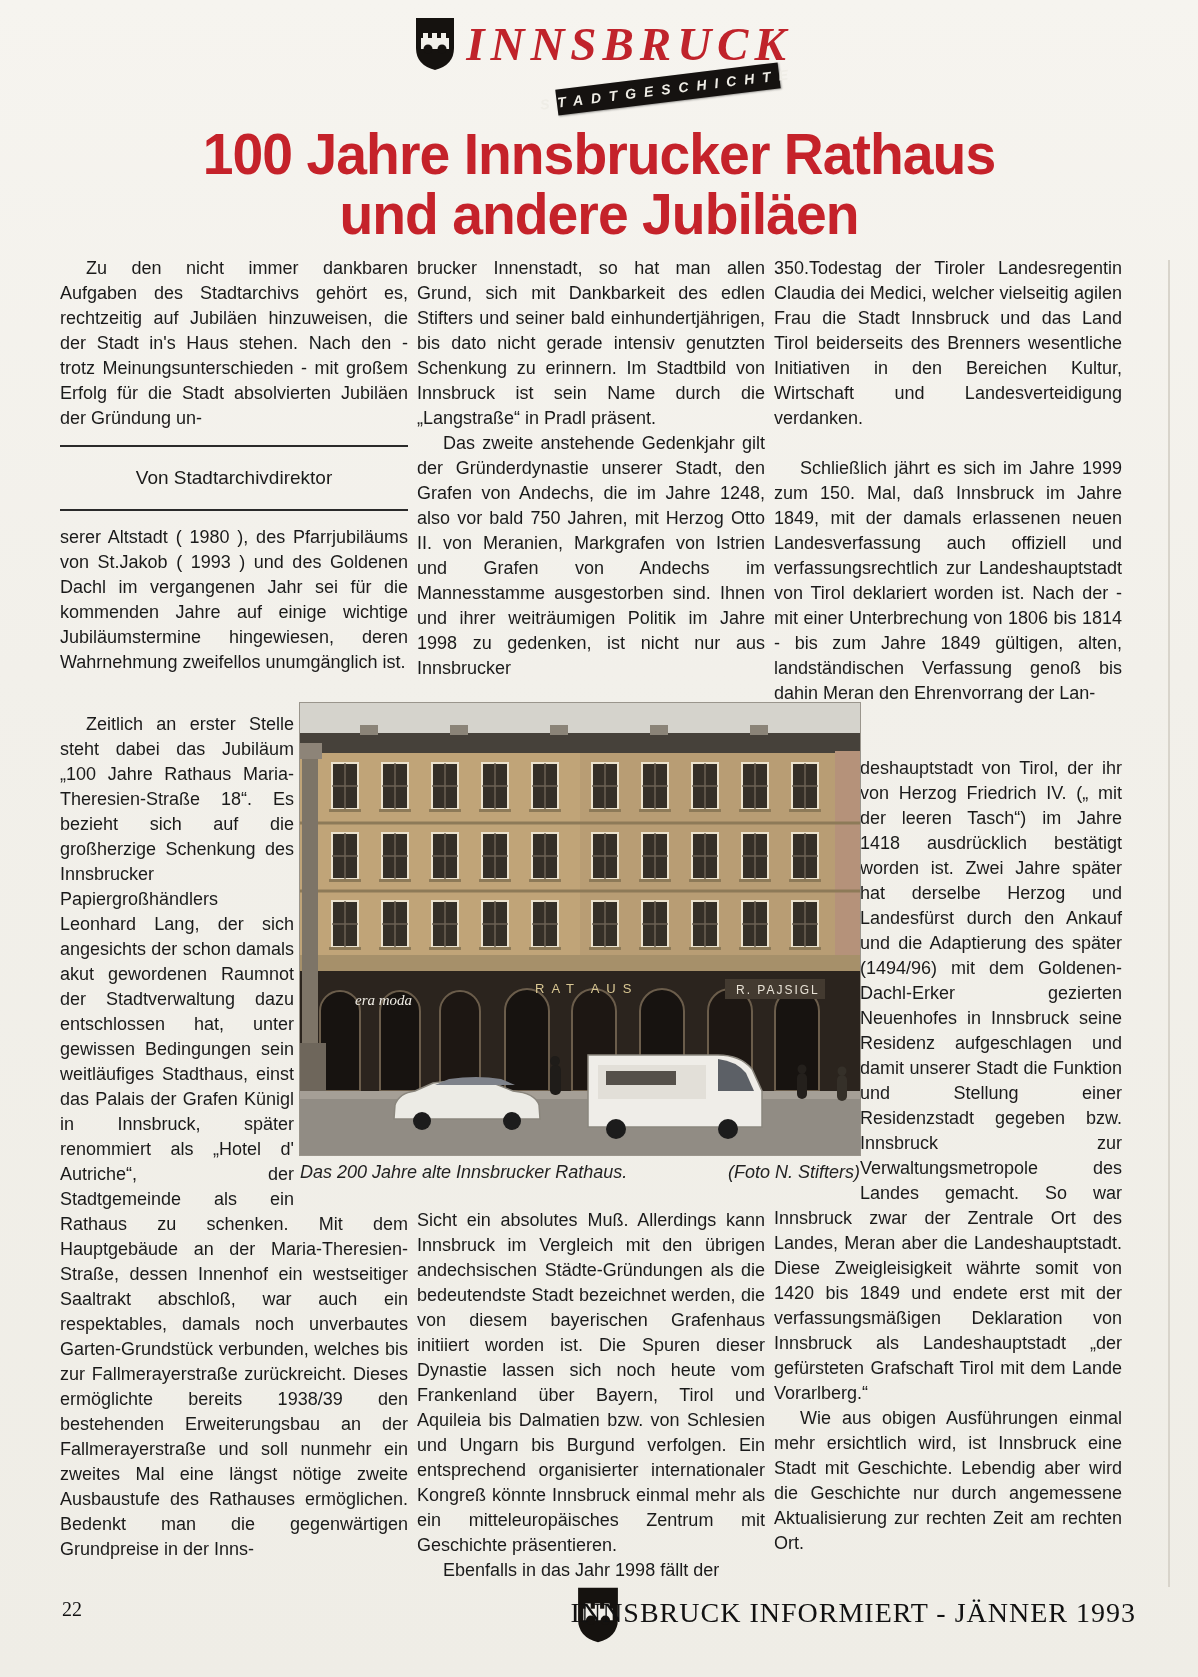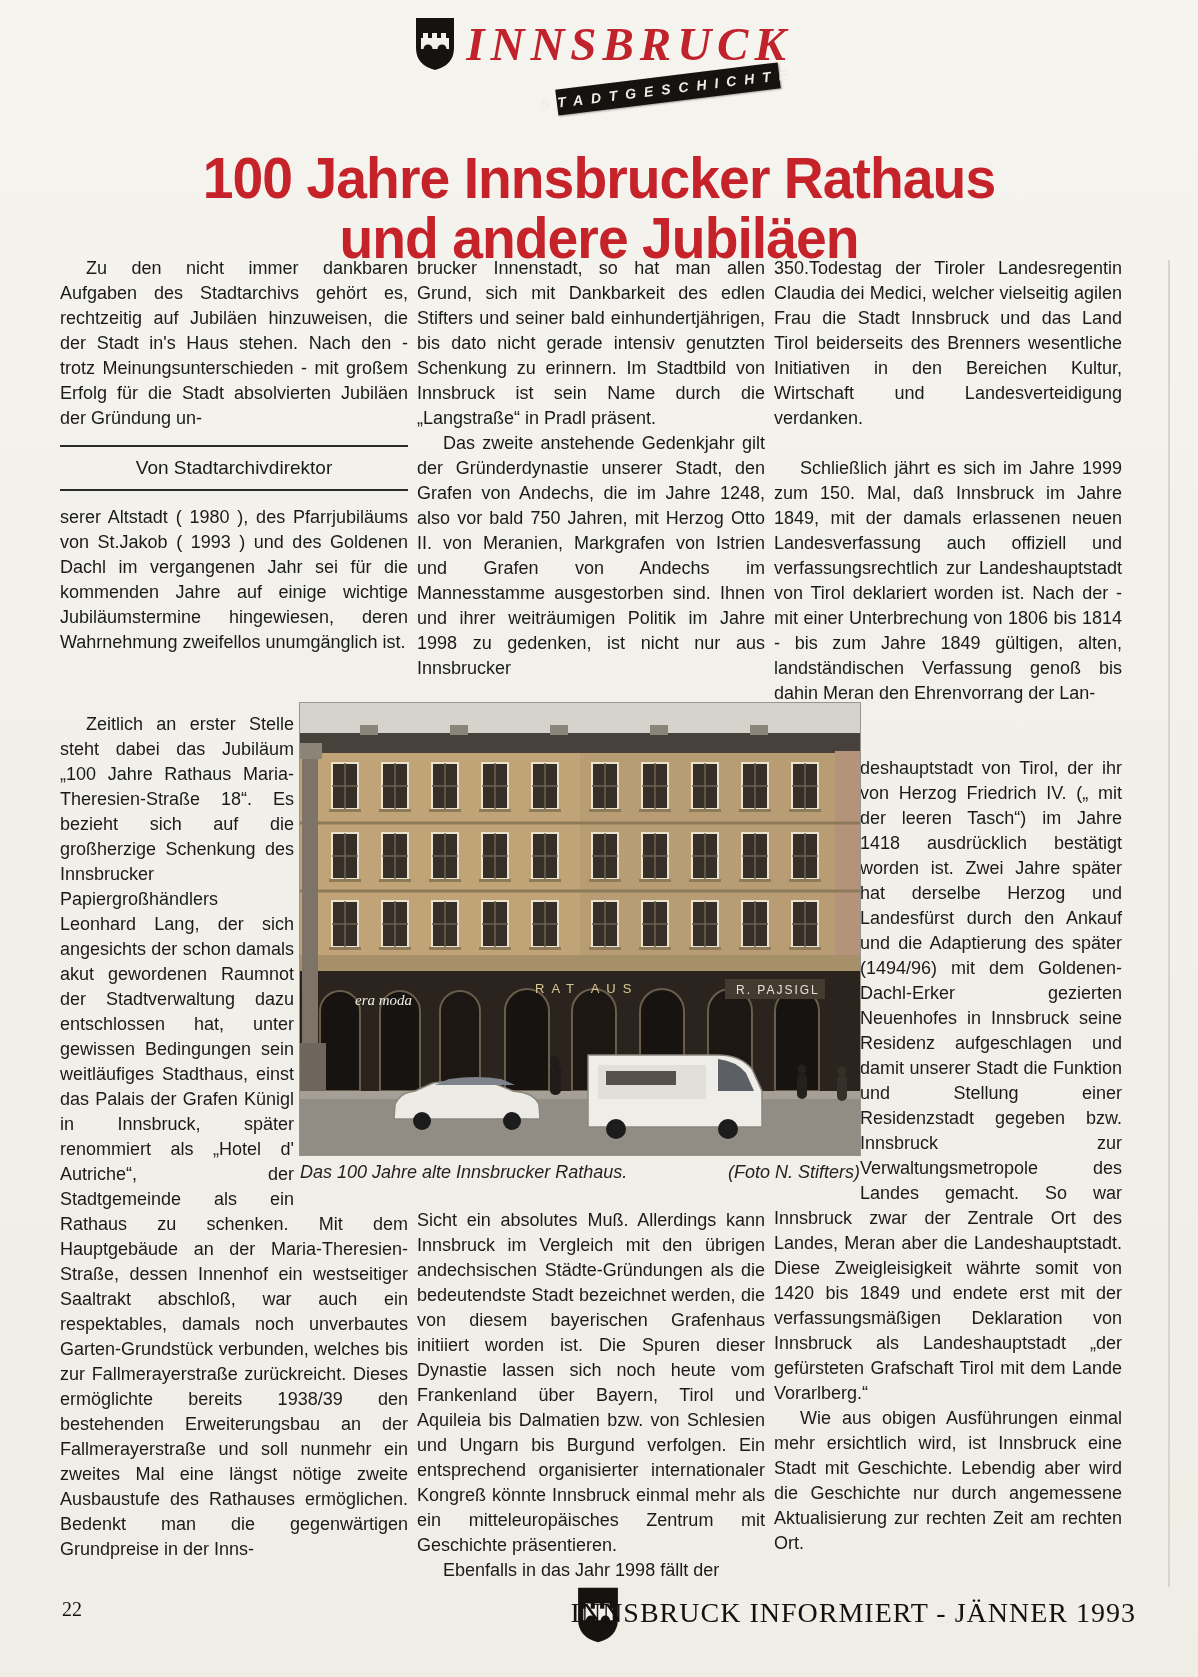--- a/index.html
+++ b/index.html
@@ -14,41 +14,41 @@
   .mast-shield{width:42px;height:56px;}
   .mast-title{font-family:"Liberation Serif",serif;font-weight:bold;font-size:47px;
               letter-spacing:6px;color:#c0232b;}
   .mast-banner{position:absolute;left:552px;top:60px;width:224px;height:26px;background:#151210;
                transform:rotate(-7deg);display:flex;align-items:center;justify-content:center;
                box-shadow:1px 1px 2px rgba(0,0,0,.35);}
   .mast-banner span{color:#efede6;font-size:14px;font-weight:bold;letter-spacing:8px;}
 
   
   .title{position:absolute;top:124px;left:0;width:100%;text-align:center;color:#c5222a;
-         font-weight:bold;line-height:60px;font-size:57px;letter-spacing:-1px;margin-top:24px;}
+         font-weight:bold;line-height:60px;font-size:57px;letter-spacing:-1px;}
   .title div{transform:scaleX(.97);}
 
   
   .cols{position:absolute;top:256px;left:60px;width:1076px;height:1330px;display:flex;gap:9px;
         z-index:1;overflow:hidden;}
   .col{width:348px;font-size:18px;line-height:25px;text-align:justify;hyphens:auto;}
   .col p{margin:0;}
   .indent{text-indent:26px;}
   .fixbox{overflow:hidden;}
   .box-col1-top{height:456px;}
   .box-col2-top{height:452px;}
   .col2-gap{height:500px;}
   .box-col3-p1{height:200px;}
   .box-col3-p2a{height:300px;}
   .wrapR{float:right;width:114px;height:483px;}
   .wrapL{float:left;width:86px;height:444px;}
 
   
   .byline{border-top:2px solid #2a2a2a;border-bottom:2px solid #2a2a2a;margin:14px 0;
-          padding:9px 0;text-align:center;font-size:19px;line-height:24px;text-indent:0;}
+          padding:19px 0;text-align:center;font-size:19px;line-height:24px;text-indent:0;}
 
   
   .photo{position:absolute;left:300px;top:703px;width:560px;height:452px;z-index:5;
          box-shadow:0 0 0 1px #9a958c;}
   .caption-row{position:absolute;left:300px;top:1162px;width:560px;display:flex;z-index:5;
                justify-content:space-between;font-style:italic;font-size:18px;color:#222;}
 
   
   .footer-page{position:absolute;left:62px;top:1598px;font-family:"Liberation Serif",serif;
                font-size:20px;color:#111;}
@@ -212,21 +212,21 @@
 
     <rect x="250" y="362" width="11" height="30" rx="5" fill="#1f1c19"></rect>
     <circle cx="255" cy="358" r="5" fill="#1f1c19"></circle>
     <rect x="497" y="370" width="10" height="26" rx="5" fill="#24201c"></rect>
     <circle cx="502" cy="366" r="4.5" fill="#24201c"></circle>
     <rect x="537" y="372" width="10" height="26" rx="5" fill="#353029"></rect>
     <circle cx="542" cy="368" r="4.5" fill="#353029"></circle>
   </svg>
 
   <div class="caption-row">
-    <span>Das 100 Jahre alte Innsbrucker Rathaus.</span>
+    <span>Das 200 Jahre alte Innsbrucker Rathaus.</span>
     <span>(Foto N. Stifters)</span>
   </div>
 
   <div class="footer-page">22</div>
   <svg class="footer-shield" viewBox="0 0 42 56">
     <path d="M2 2 h38 v30 q0 17 -19 22 q-19 -5 -19 -22 z" fill="#15120f"></path>
     <rect x="7" y="22" width="28" height="11" fill="#f2f0ea"></rect>
     <rect x="9" y="17" width="5" height="6" fill="#f2f0ea"></rect>
     <rect x="18" y="17" width="5" height="6" fill="#f2f0ea"></rect>
     <rect x="27" y="17" width="5" height="6" fill="#f2f0ea"></rect>

